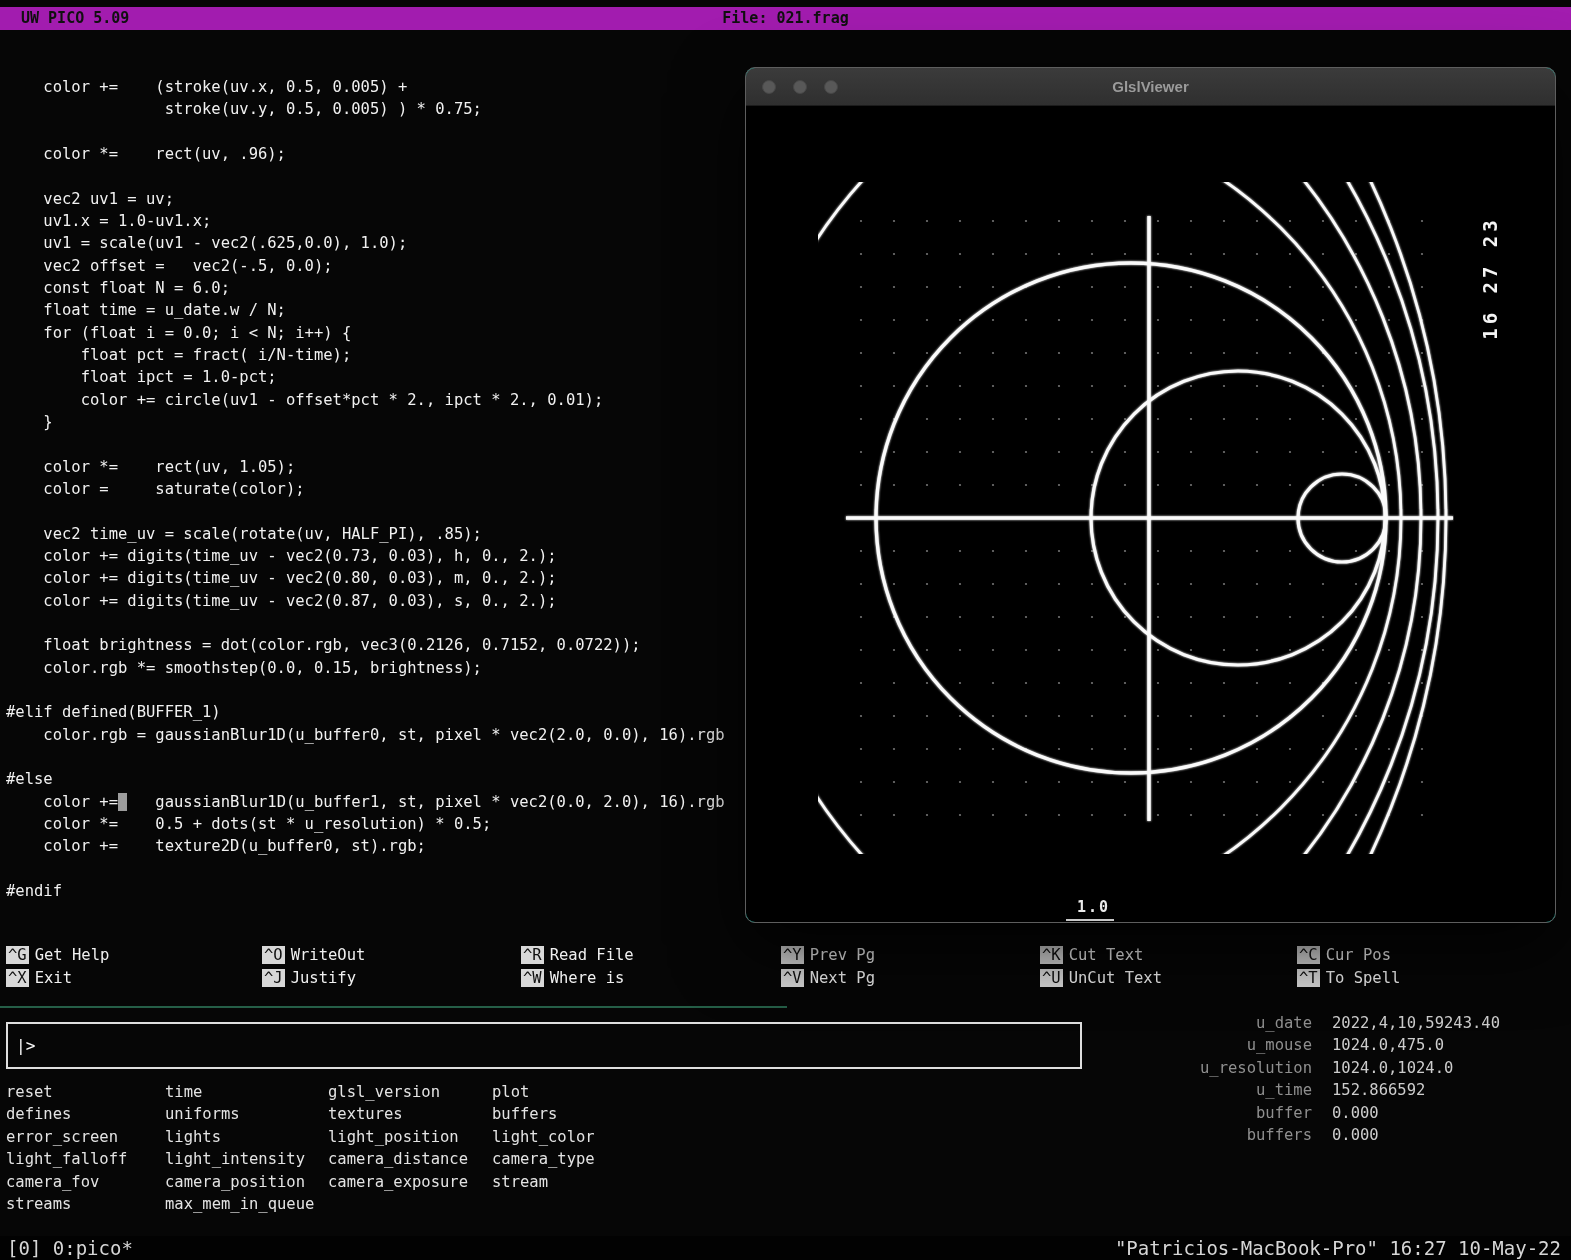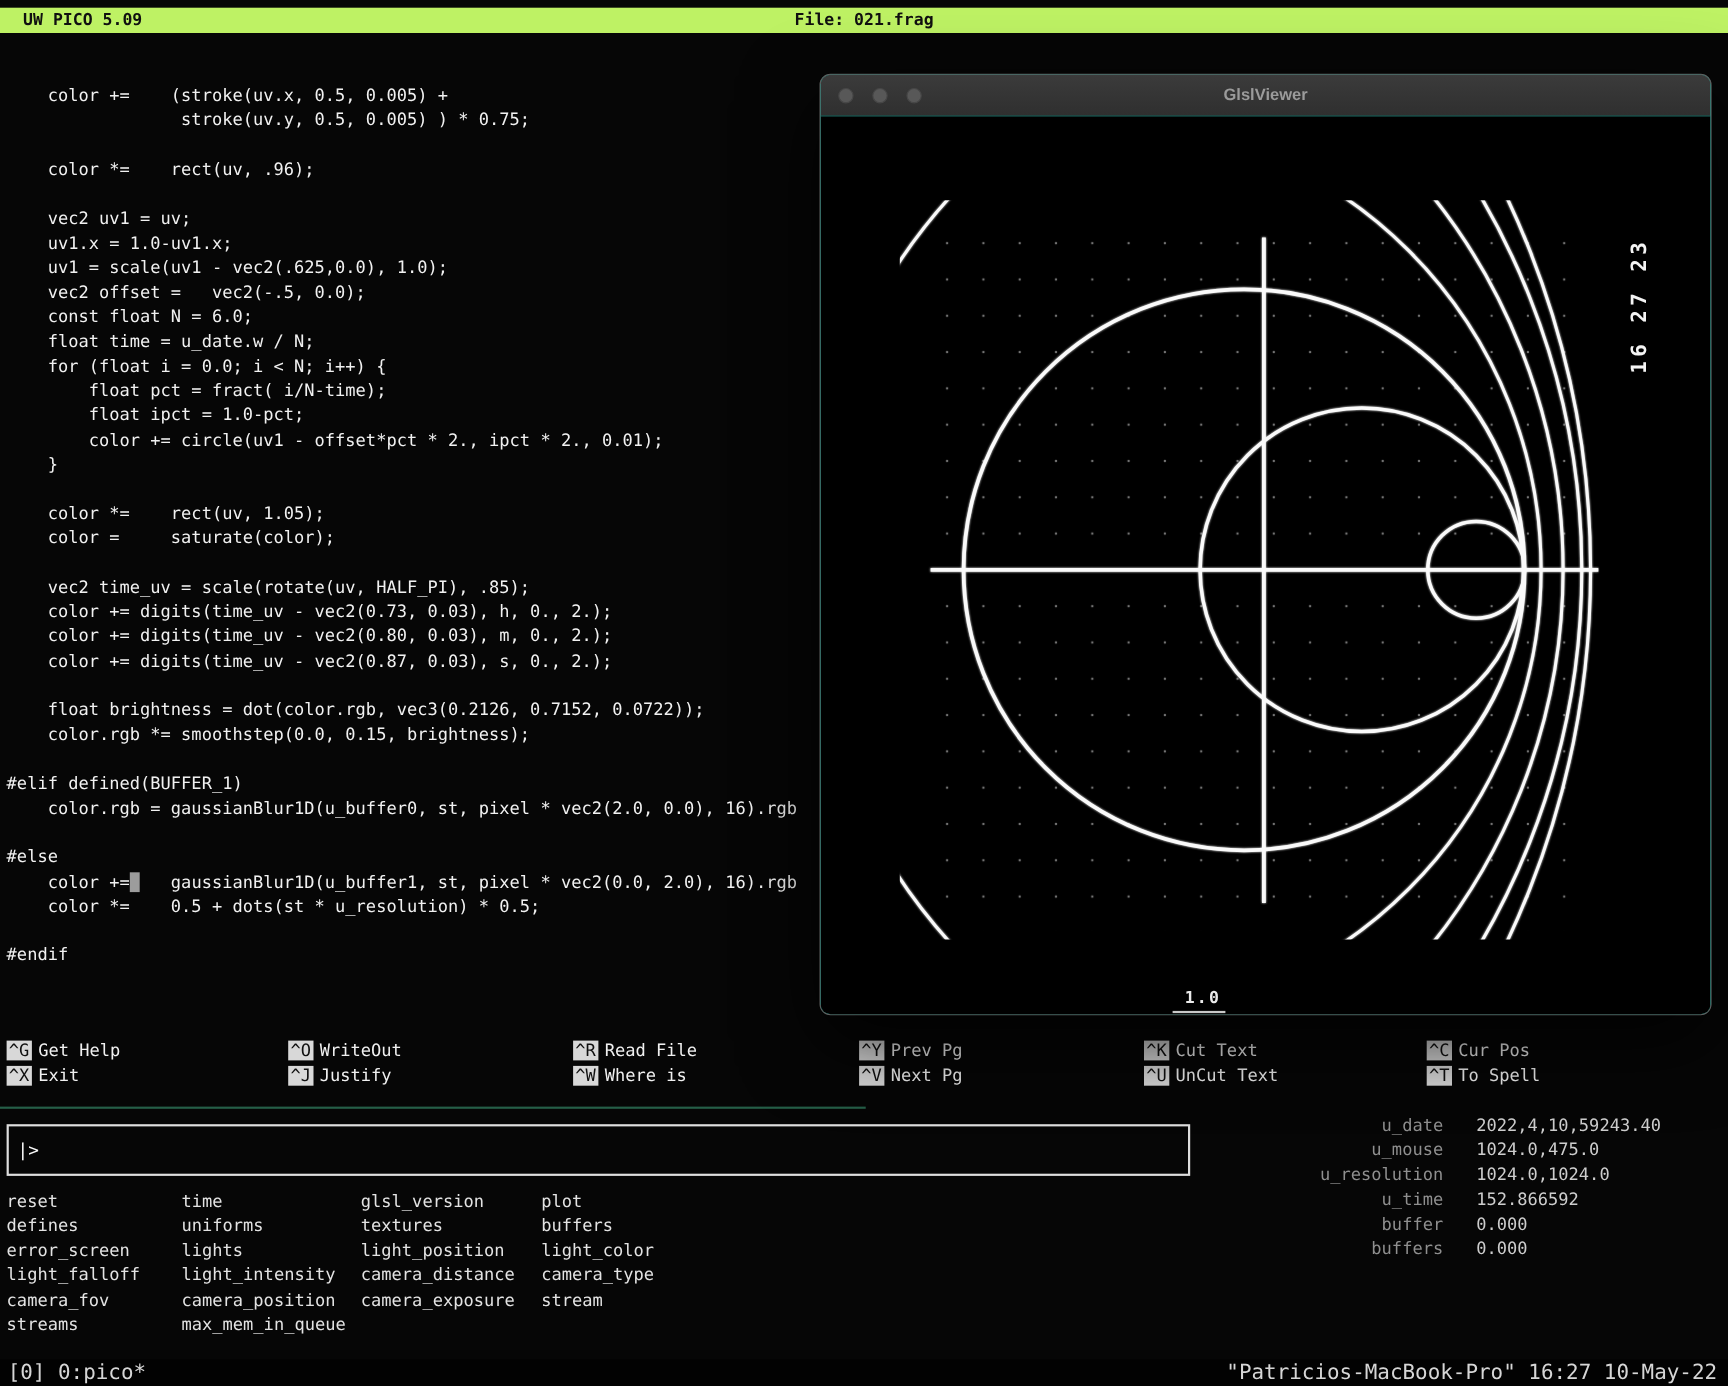--- a/index.html
+++ b/index.html
@@ -3,21 +3,21 @@
 <meta charset="utf-8">
 <style>
   * { margin:0; padding:0; box-sizing:border-box; }
   html,body { background:#000; }
   #screen {
     position:relative; width:1571px; height:1260px; overflow:hidden;
     background:#060606; font-family:"DejaVu Sans Mono",monospace;
   }
   
   .topbar { position:absolute; top:7px; left:0; width:100%; height:23px;
-    background:#bef264; color:#101010; font-size:15px; font-weight:bold; line-height:23px; }
+    background:#a21caf; color:#101010; font-size:15px; font-weight:bold; line-height:23px; }
   .topbar .app { position:absolute; left:21px; }
   .topbar .file { position:absolute; left:0; width:100%; text-align:center; }
   
   .code { position:absolute; left:6px; top:76px; font-size:15.5px; line-height:22.33px; color:#f1f1f1; z-index:1; }
   .code-line { white-space:pre; height:22.33px; }
   .block-cursor { background:#9c9c9c; color:#161616; }
   
   .viewer { position:absolute; left:745px; top:67px; width:811px; height:856px;
     background:#14b8a6; border:1px solid #5e5e5e; border-radius:10px;
     box-shadow:0 24px 70px rgba(0,0,0,.8); overflow:hidden; z-index:5; }
@@ -45,21 +45,21 @@
   
   .pane-divider { position:absolute; left:0; top:1006px; width:787px; height:2px; background:#2b6e54; opacity:.85; }
   
   .console-box { position:absolute; left:6px; top:1022px; width:1076px; height:47px;
     border:2px solid #dedede; z-index:2; }
   .console-prompt { line-height:43px; padding-left:8px; font-size:16px; color:#fafafa; }
   .commands { position:absolute; left:6px; top:1083px; font-size:15.5px; color:#e3e3e3; z-index:2; }
   .cmd-col { position:absolute; top:0; white-space:pre; }
   .cmd-col div { height:22.4px; }
   .status { position:absolute; left:1048px; top:1014px; font-size:15.5px; z-index:2; }
-  .status-row { display:flex; height:22.4px;gap:10px; }
+  .status-row { display:flex; height:22.4px; }
   .status-label { width:264px; text-align:right; color:#8f8f8f; }
   .status-value { margin-left:20px; color:#cdcdcd; }
   
   .tmuxbar { position:absolute; left:0; top:1236px; width:100%; height:24px; line-height:24px;
     font-size:19px; color:#d6d6d6; background:#020202; }
   .tmux-left { position:absolute; left:7px; }
   .tmux-right { position:absolute; right:10px; }
 </style>
 </head>
 <body>
@@ -99,20 +99,21 @@
       <div class="code-line"></div>
       <div class="code-line">    float brightness = dot(color.rgb, vec3(0.2126, 0.7152, 0.0722));</div>
       <div class="code-line">    color.rgb *= smoothstep(0.0, 0.15, brightness);</div>
       <div class="code-line"></div>
       <div class="code-line">#elif defined(BUFFER_1)</div>
       <div class="code-line">    color.rgb = gaussianBlur1D(u_buffer0, st, pixel * vec2(2.0, 0.0), 16).rgb</div>
       <div class="code-line"></div>
       <div class="code-line">#else</div>
       <div class="code-line"><span>    color +=</span><span class="block-cursor"> </span><span>   gaussianBlur1D(u_buffer1, st, pixel * vec2(0.0, 2.0), 16).rgb</span></div>
       <div class="code-line">    color *=    0.5 + dots(st * u_resolution) * 0.5;</div>
+      <div class="code-line">    color +=    texture2D(u_buffer0, st).rgb;</div>
       <div class="code-line"></div>
       <div class="code-line">#endif</div>
     </div>
 
   <div class="viewer">
     <div class="viewer-titlebar">
       <span class="traffic t1"></span>
       <span class="traffic t2"></span>
       <span class="traffic t3"></span>
       <div class="viewer-title">GlslViewer</div>

